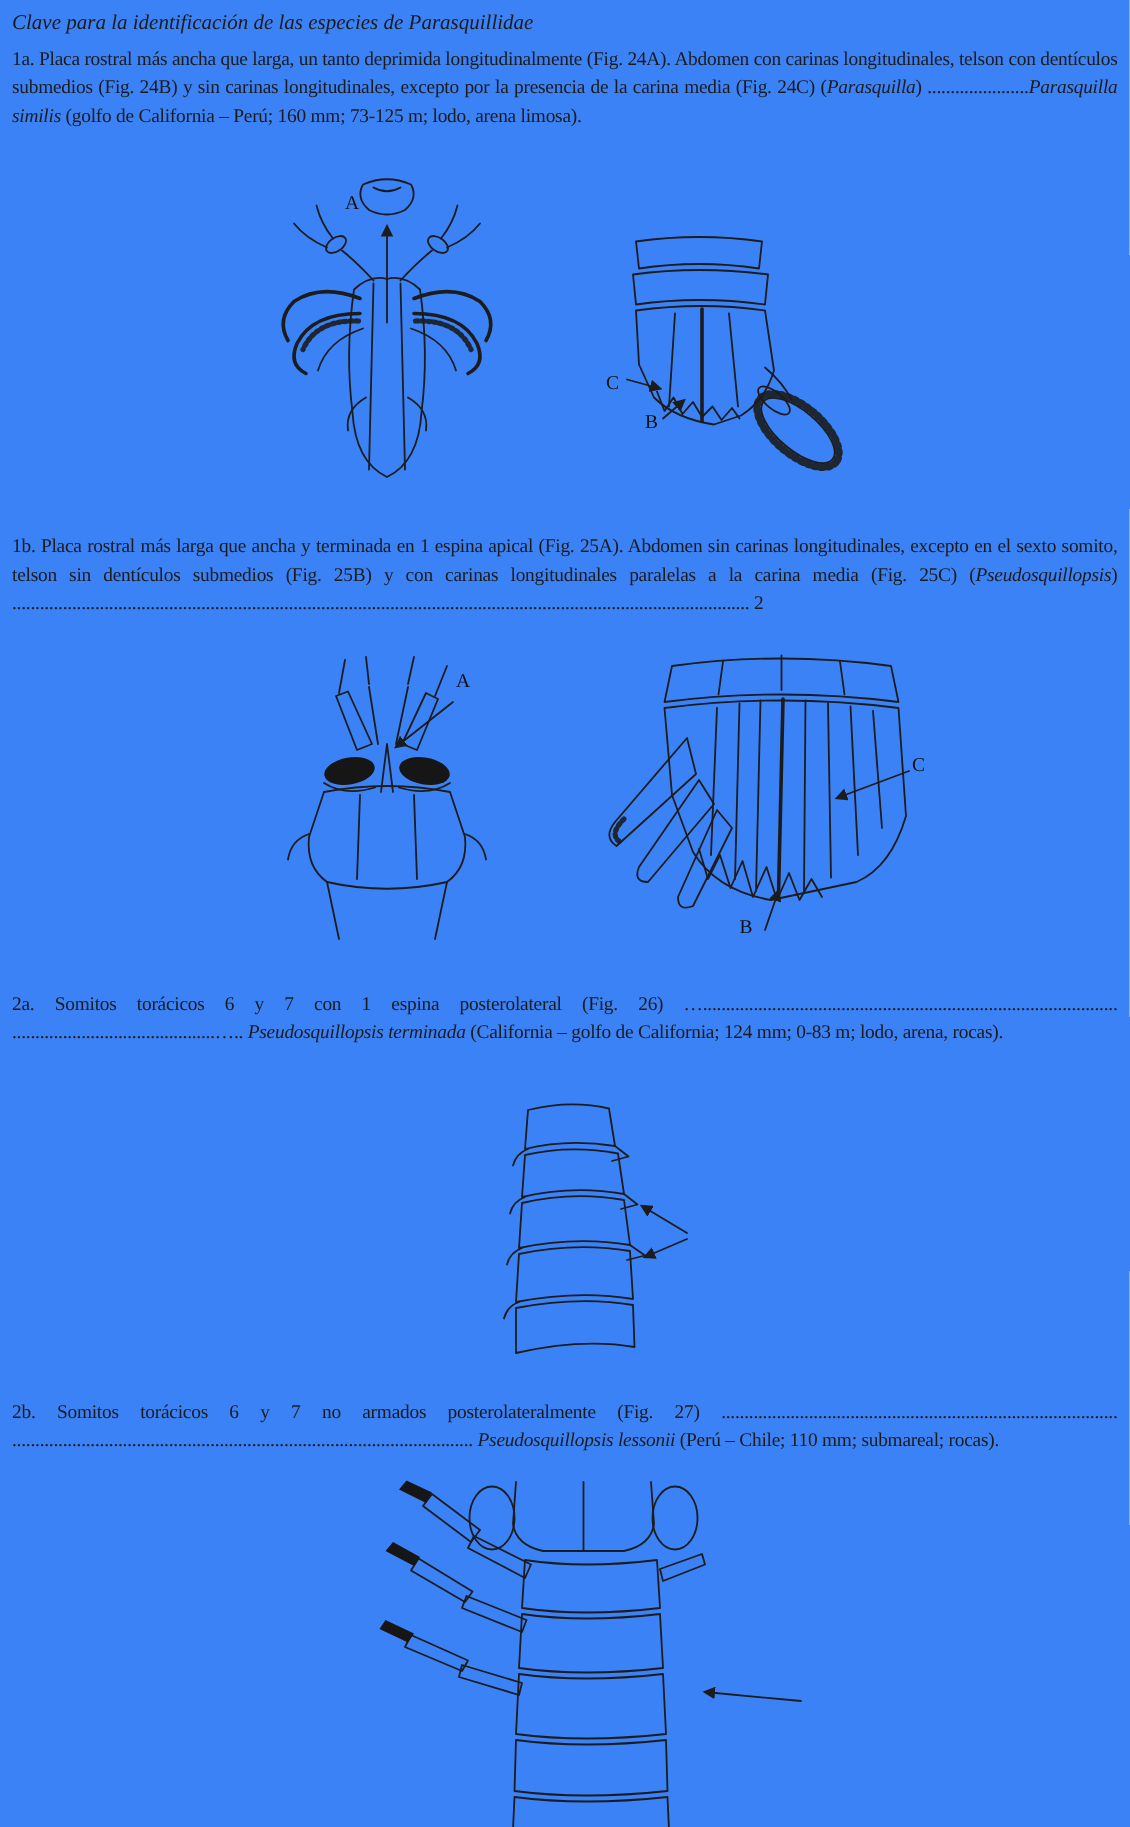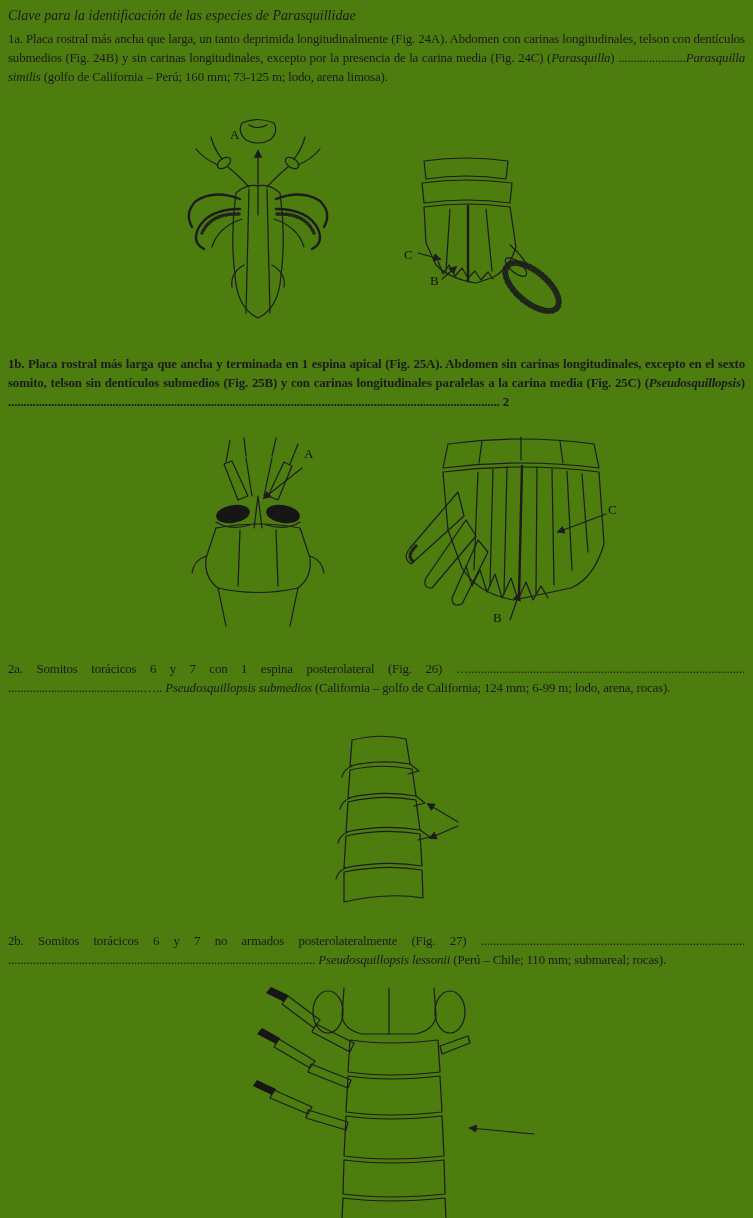--- a/index.html
+++ b/index.html
@@ -1,29 +1,29 @@
 <!DOCTYPE html>
 <html><head>
 <meta charset="utf-8">
 <style>
   * { margin:0; padding:0; box-sizing:border-box; }
   html, body { width:753px; }
   body {
     height:1218px; overflow:hidden; background:#ffffff; color:#1b1b1b;
     font-family:"Liberation Serif", "DejaVu Serif", serif;
   }
-  .page { width:753px; height:1218px; padding:6px 8px 0 8px; position:relative; background:#4d7c0f; }
+  .page { width:753px; height:1218px; padding:6px 8px 0 8px; position:relative; background:#3b82f6; }
   .title { font-size:14px; font-style:italic; line-height:20px; }
   .entry {
     font-size:12.9px; line-height:19px; text-align:justify;
     letter-spacing:-0.15px; overflow-wrap:anywhere;
   }
   .entry i { font-style:italic; }
   #e1a { margin-top:4px; }
-  #e1b { margin-top:22px;font-weight:bold; }
+  #e1b { margin-top:22px; }
   #e2a { margin-top:10px; }
   #e2b { margin-top:22px; }
   .figure { position:relative; }
   #fig24 { height:218px; margin-top:28px; }
   #fig25 { height:220px; margin-top:18px; }
   #fig26 { height:180px; margin-top:32px; }
   #fig27 { height:238px; margin-top:16px; }
   .figure svg { position:absolute; overflow:visible; }
   .fig-label { position:absolute; font-size:13px; line-height:15px; color:#111; }
   g.art * { fill:none; stroke:#1c1c1c; stroke-width:1.2; stroke-linecap:round; stroke-linejoin:round; }
@@ -151,21 +151,21 @@
         <path d="M92 110 L66 168 Q66 178 76 174 L102 122 Z"></path>
         <line x1="220" y1="84" x2="172" y2="102" marker-end="url(#ahD)"></line>
         <line x1="124" y1="190" x2="133" y2="164" marker-end="url(#ahD)"></line>
       </g>
     </svg>
     <span class="fig-label" style="left:296px;top:16px">A</span>
     <span class="fig-label" style="left:600px;top:72px">C</span>
     <span class="fig-label" style="left:485px;top:180px">B</span>
   </div>
 
-  <p class="entry" id="e2a"><span>2a. Somitos torácicos 6 y 7 con 1 espina posterolateral (Fig. 26) </span><span>….......................................................................................... ............................................….. </span><i>Pseudosquillopsis submedios</i><span> (California – golfo de California; 124 mm; 6-99 m; lodo, arena, rocas).</span></p>
+  <p class="entry" id="e2a"><span>2a. Somitos torácicos 6 y 7 con 1 espina posterolateral (Fig. 26) </span><span>….......................................................................................... ............................................….. </span><i>Pseudosquillopsis terminada</i><span> (California – golfo de California; 124 mm; 0-83 m; lodo, arena, rocas).</span></p>
 
   <div class="figure" id="fig26">
     <svg style="left:298px;top:2px" width="170" height="176" viewBox="0 0 170 176">
       <defs>
         <marker id="ahE" viewBox="0 0 10 10" refX="8" refY="5" markerWidth="7" markerHeight="7" orient="auto">
             <path d="M0 0 L10 5 L0 10 Z" fill="#1c1c1c"></path>
           </marker>
       </defs>
       <g class="art">
         <path d="M46 8 Q74 1 100 7 L104 32 Q72 27 44 34 Z"></path>

